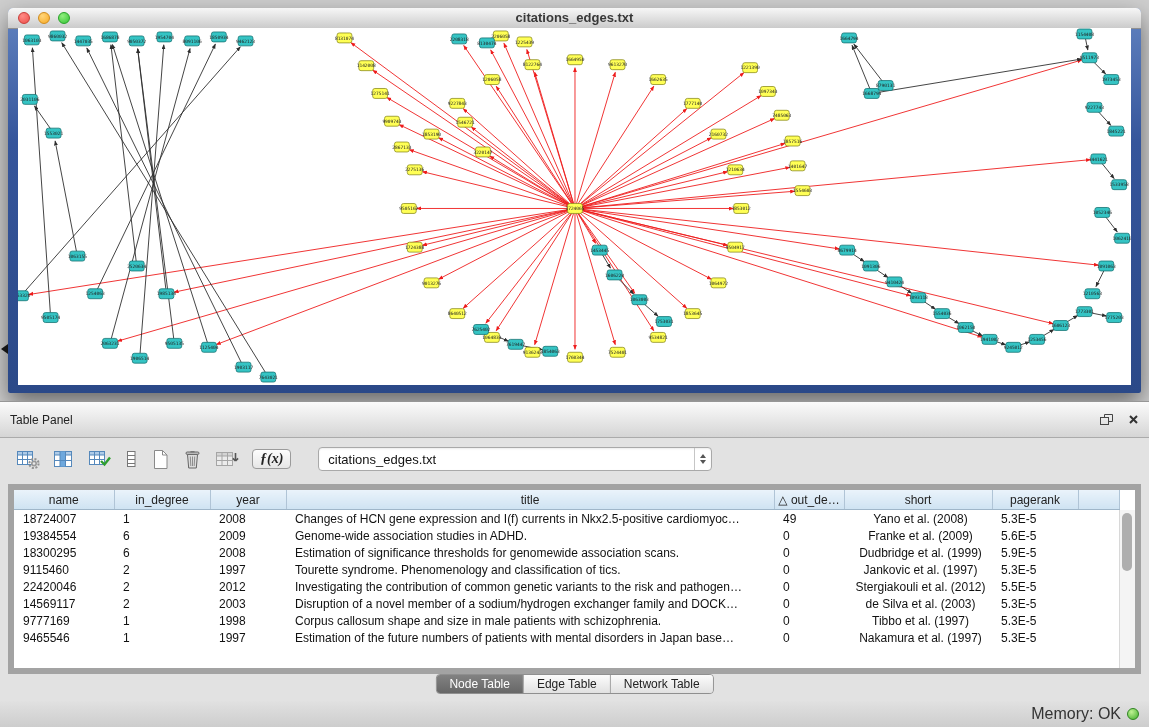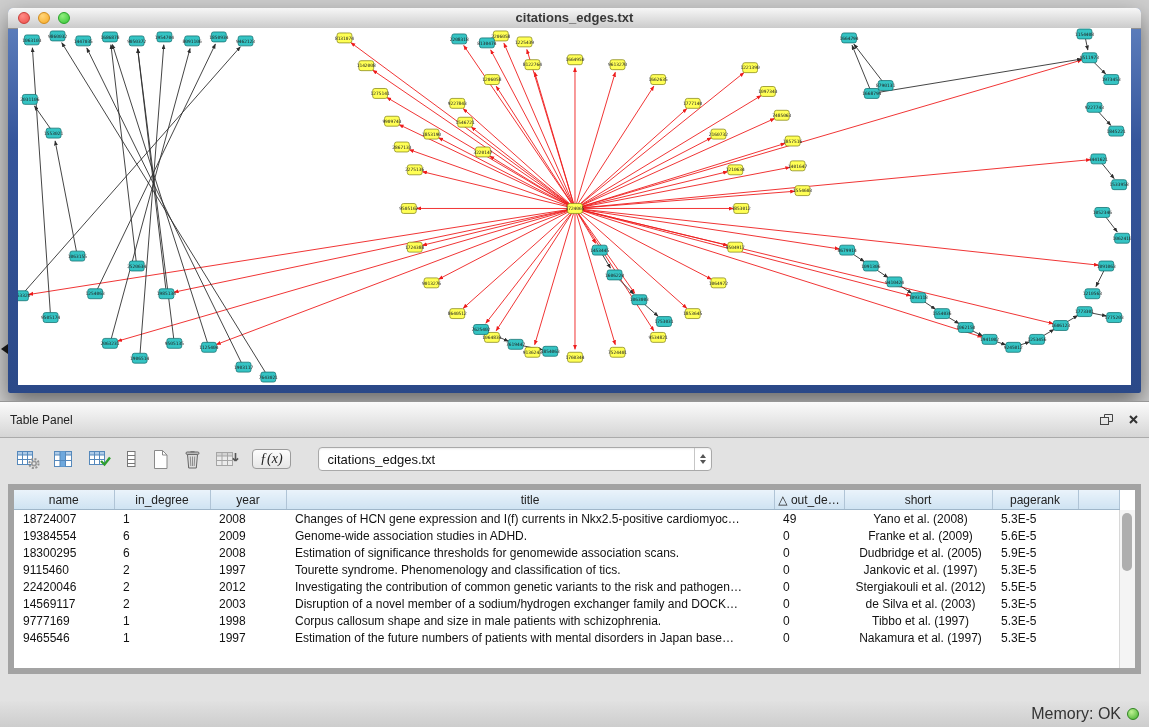--- a/index.html
+++ b/index.html
@@ -44,20 +44,21 @@
   }
   .tp-title{font-size:12px;color:#222;}
   .tp-header-icons{margin-left:auto;display:flex;align-items:center;gap:14px;}
 
   .tp-toolbar{position:absolute;left:16px;top:42px;height:30px;display:flex;align-items:center;gap:13px;}
   .tb-icon{display:inline-flex;align-items:center;justify-content:center;}
   .fx-btn{
     font-family:"Liberation Serif",serif;font-style:italic;font-size:14px;color:#222;
     padding:1px 7px;border:1px solid #9b9b9b;border-radius:4px;
     background:linear-gradient(#fdfdfd,#e6e6e6);
+    font-weight:bold;
   }
   .combo{
     margin-left:14px;width:392px;height:22px;background:#fff;border:1px solid #a9a9a9;border-radius:4px;
     display:flex;align-items:center;font-size:13px;color:#111;box-shadow:inset 0 1px 2px rgba(0,0,0,.08);
   }
   .combo-text{padding-left:9px;flex:1;white-space:nowrap;overflow:hidden;}
   .combo-stepper{
     width:17px;height:100%;border-left:1px solid #c6c6c6;box-sizing:border-box;
     display:flex;flex-direction:column;align-items:center;justify-content:center;gap:2px;
   }
@@ -752,21 +753,21 @@
             <td class="al-c">Franke et al. (2009)</td>
             <td class="al-l">5.6E-5</td>
             <td></td>
           </tr>
           <tr>
             <td class="al-l">18300295</td>
             <td class="al-l">6</td>
             <td class="al-l">2008</td>
             <td class="al-l">Estimation of significance thresholds for genomewide association scans.</td>
             <td class="al-l">0</td>
-            <td class="al-c">Dudbridge et al. (2005)</td>
+            <td class="al-c">Dudbridge et al. (1999)</td>
             <td class="al-l">5.9E-5</td>
             <td></td>
           </tr>
           <tr>
             <td class="al-l">9115460</td>
             <td class="al-l">2</td>
             <td class="al-l">1997</td>
             <td class="al-l">Tourette syndrome. Phenomenology and classification of tics.</td>
             <td class="al-l">0</td>
             <td class="al-c">Jankovic et al. (1997)</td>
@@ -813,18 +814,23 @@
             <td class="al-l">5.3E-5</td>
             <td></td>
           </tr>
         </tbody>
     </table>
     <div class="vscroll">
       <div class="vthumb"></div>
     </div>
   </div>
 
+  <div class="tp-tabs" id="tp-tabs">
+      <span class="tp-tab active">Node Table</span>
+      <span class="tp-tab">Edge Table</span>
+      <span class="tp-tab">Network Table</span>
+    </div>
 </div>
 
 <div id="status-bar">
   <span class="mem-label">Memory: OK</span>
   <span class="mem-dot"></span>
 </div>
 
 </body></html>

